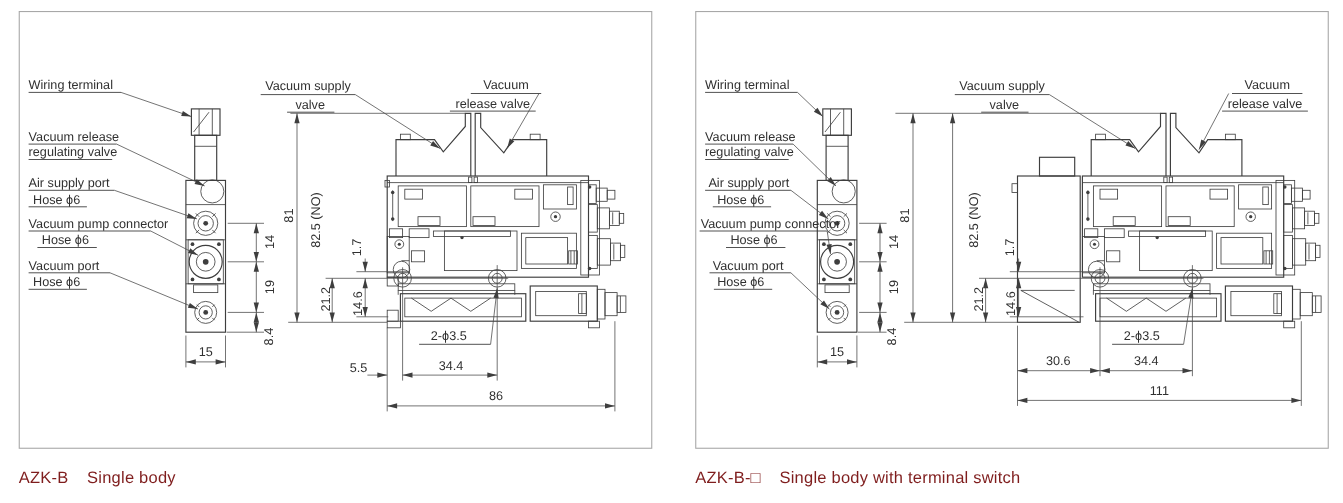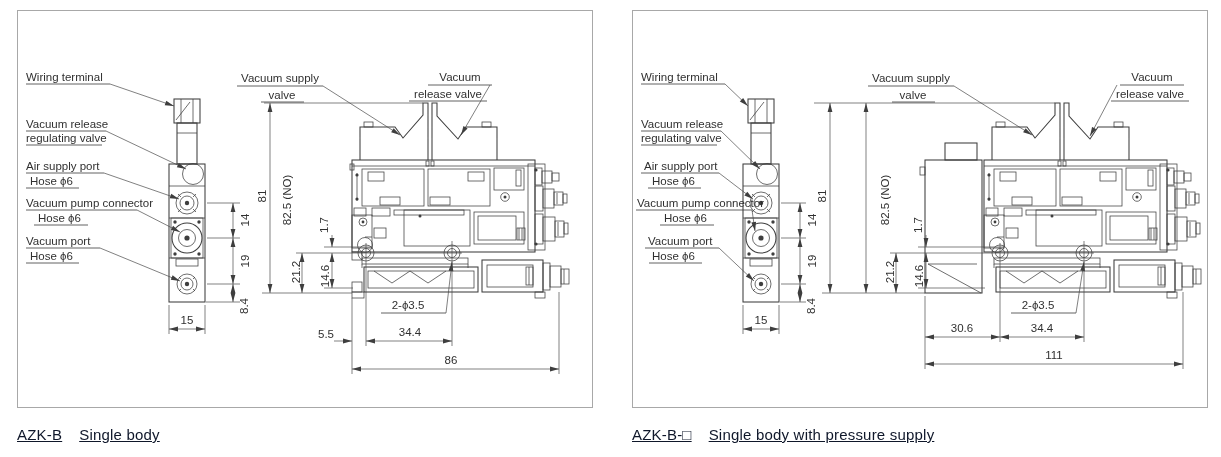--- a/index.html
+++ b/index.html
@@ -11,21 +11,21 @@
   }
   .panel{
     position:absolute;top:10px;width:574px;height:396px;
     border:1px solid #a8a8a8;background:#fff;
   }
   #panel-left{left:17px;}
   #panel-right{left:632px;}
   .panel svg{display:block;width:574px;height:396px;}
   .caption{
     position:absolute;top:426px;
-    font-size:15px;color:#0f172a;letter-spacing:0.2px;text-decoration:underline;
+    font-size:15px;color:#7f1d1d;letter-spacing:0.2px;
   }
   #caption-left{left:17px;}
   #caption-right{left:632px;}
   .caption .code{margin-right:17px;}
   
   .o{stroke:#3e3e3e;stroke-width:1.05;fill:none;}   
   .i{stroke:#3e3e3e;stroke-width:0.75;fill:none;}   
   .d{stroke:#4a4a4a;stroke-width:0.7;fill:none;}    
   .u{stroke:#3a3a3a;stroke-width:0.8;fill:none;}    
   .scr{fill:#3e3e3e;stroke:none;}                   
@@ -494,14 +494,14 @@
     <line class="u" x1="1111" y1="101" x2="1189" y2="101"></line>
     <line class="d" x1="1117" y1="85" x2="1090" y2="136" marker-end="url(#arR)"></line>
   </g>
 </svg>
 </div>
 
 <div class="caption" id="caption-left">
   <span class="code">AZK-B</span><span>Single body</span>
 </div>
 <div class="caption" id="caption-right">
-  <span class="code">AZK-B-□</span><span>Single body with pressure supply</span>
+  <span class="code">AZK-B-□</span><span>Single body with terminal switch</span>
 </div>
 
 </body></html>

